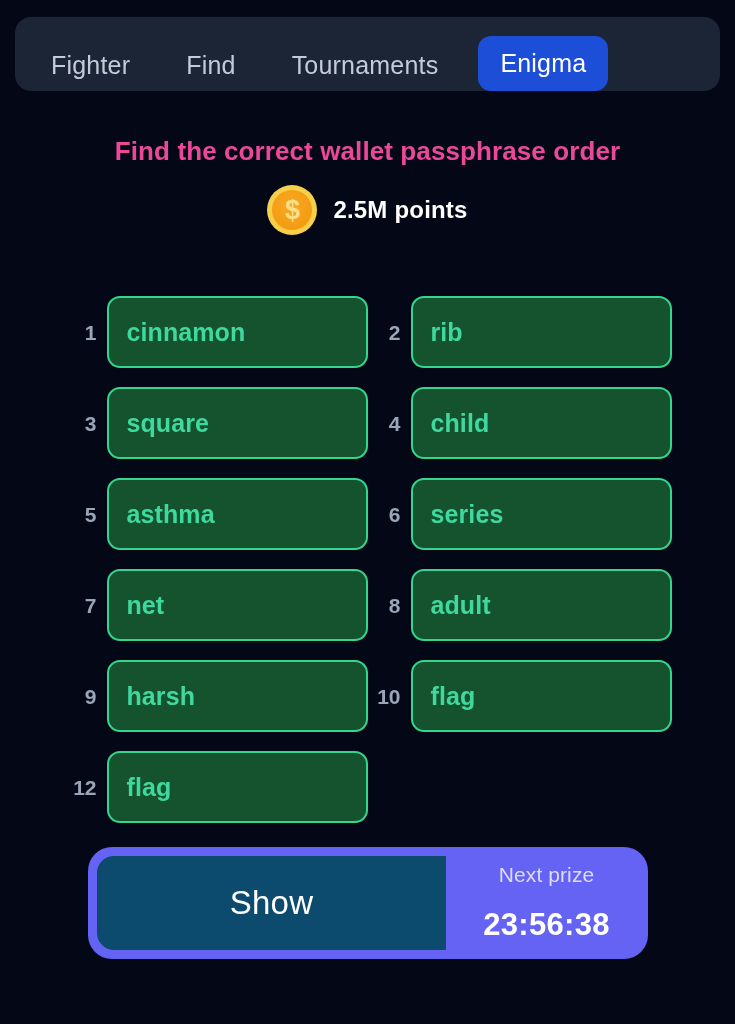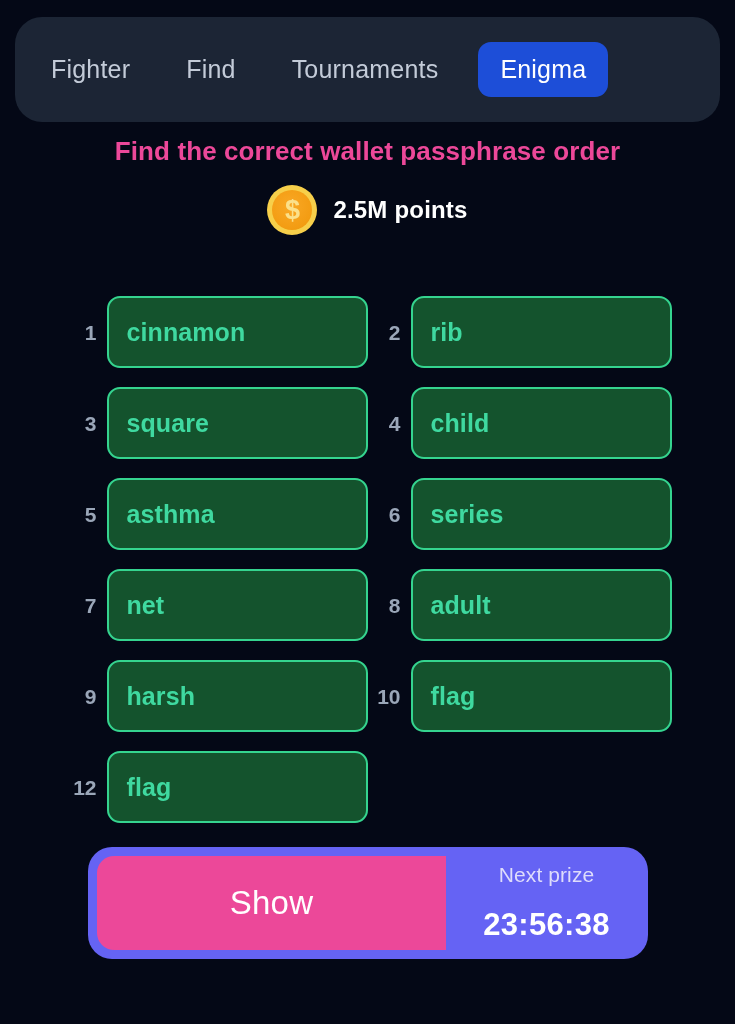--- a/index.html
+++ b/index.html
@@ -20,25 +20,25 @@
     height: 1024px;
     background: #040816;
   }
 
   
   .navbar {
     position: absolute;
     left: 15px;
     top: 17px;
     width: 705px;
-    height: 105px;
+    height: 74px;
     background: #1c2535;
-    border-radius: 27px;
-    display: flex;
-    align-items: center;
+    border-radius: 16px;
+    display: flex;
+    align-items: flex-end;
     box-sizing: border-box;
     padding: 0 20px;
   }
   .nav-tab {
     font-size: 25px;
     color: #c3cbd8;
     letter-spacing: 0.2px;
     padding: 11px 16px;
     border-radius: 12px;
     white-space: nowrap;
@@ -172,21 +172,21 @@
     display: flex;
     align-items: center;
     box-sizing: border-box;
   }
   .show-panel {
     position: absolute;
     left: 9px;
     top: 9px;
     width: 349px;
     height: 94px;
-    background: #ec4899;
+    background: #0c4a6e;
     border-radius: 17px 0 0 17px;
     display: flex;
     align-items: center;
     justify-content: center;
     cursor: pointer;
   }
   .show-label {
     font-size: 33px;
     color: #ffffff;
     letter-spacing: 0.2px;

